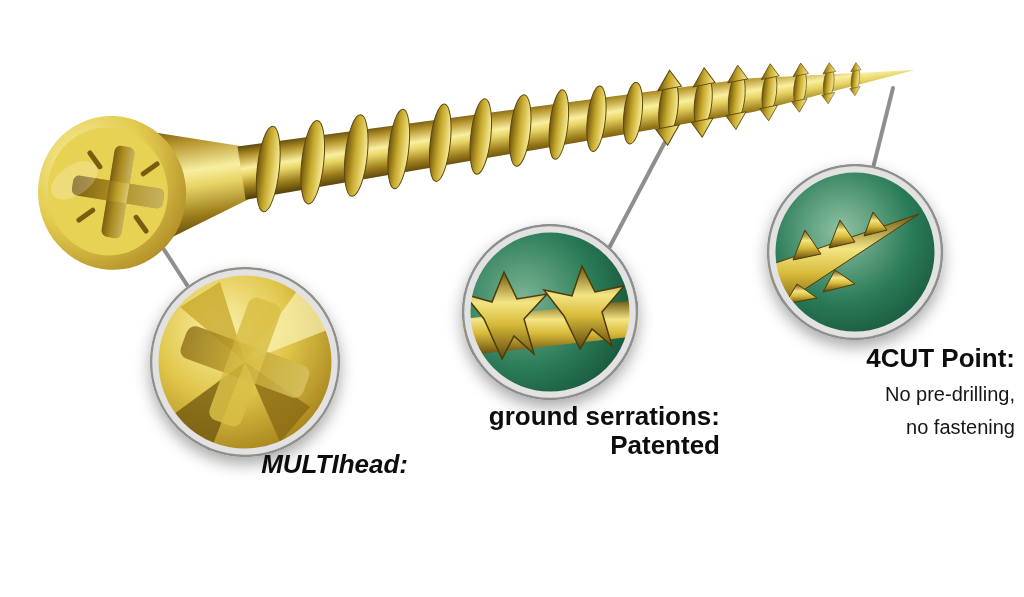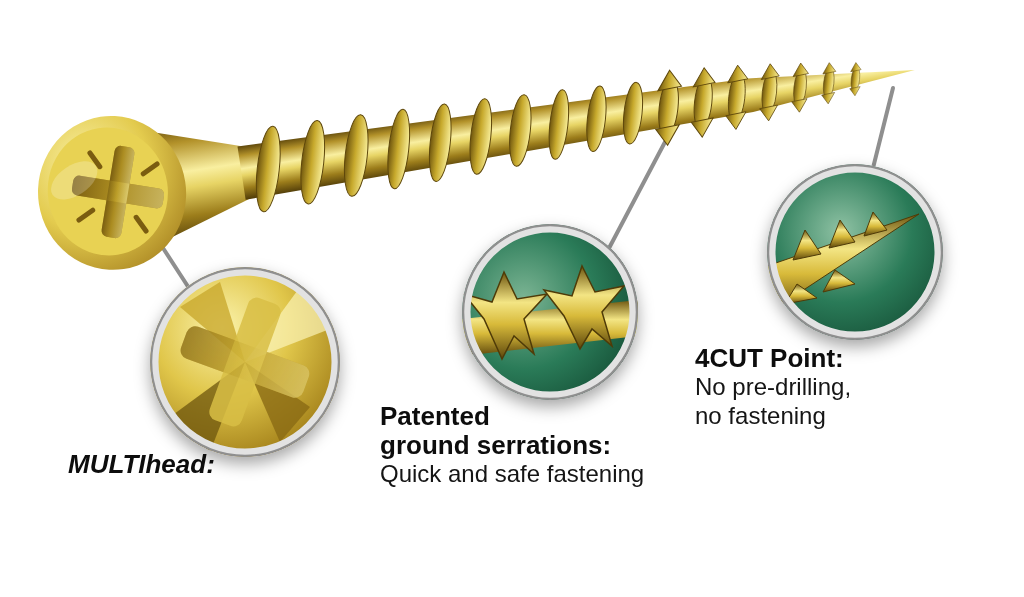--- a/index.html
+++ b/index.html
@@ -27,33 +27,34 @@
     box-shadow: 0 7px 16px rgba(0,0,0,0.35);
     background: #ffffff;
   }
   .inset svg {
     display: block;
     width: 100%;
     height: 100%;
   }
   .callout-text {
     position: absolute;
-    text-align: left;
+    text-align: right;
     color: #111111;
   }
   .callout-title {
     font-weight: bold;
     font-size: 26px;
     line-height: 1.12;
     color: #0d0d0d;
   }
   .callout-line {
-    font-size: 24px;
+    font-size: 20px;
     line-height: 1.2;
     color: #151515;
+    margin-top: 9px;
   }
 </style>
 </head>
 <body>
 
 <div id="canvas">
 
   <svg class="layer" width="1024" height="597" viewBox="0 0 1024 597">
     <defs>
       <linearGradient id="shank" x1="0" y1="0" x2="0" y2="1">
@@ -221,23 +222,22 @@
       <circle cx="88" cy="88" r="83" fill="none" stroke="#e2e2e2" stroke-width="7"></circle>
       <circle cx="88" cy="88" r="87" fill="none" stroke="#8f8f8f" stroke-width="2.5"></circle>
     </svg>
   </div>
 
   <div class="callout-text" style="left:68px; top:450px; width:340px;font-style:italic;">
     <div class="callout-title">MULTIhead:</div>
   </div>
 
   <div class="callout-text" style="left:380px; top:402px; width:340px;">
+    <div class="callout-title">ground serrations:</div>
     <div class="callout-title">Patented</div>
-    <div class="callout-title">ground serrations:</div>
-    <div class="callout-line">Quick and safe fastening</div>
   </div>
 
   <div class="callout-text" style="left:695px; top:344px; width:320px;">
     <div class="callout-title">4CUT Point:</div>
     <div class="callout-line">No pre-drilling,</div>
     <div class="callout-line">no fastening</div>
   </div>
 
 </div>
 

